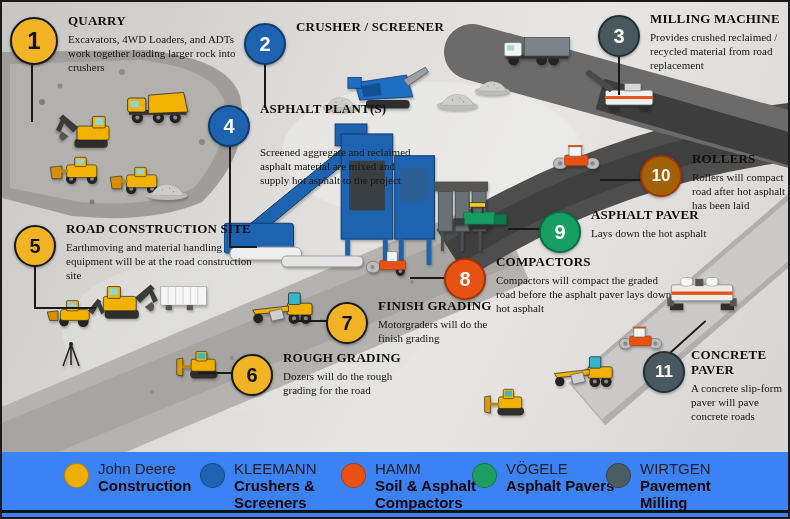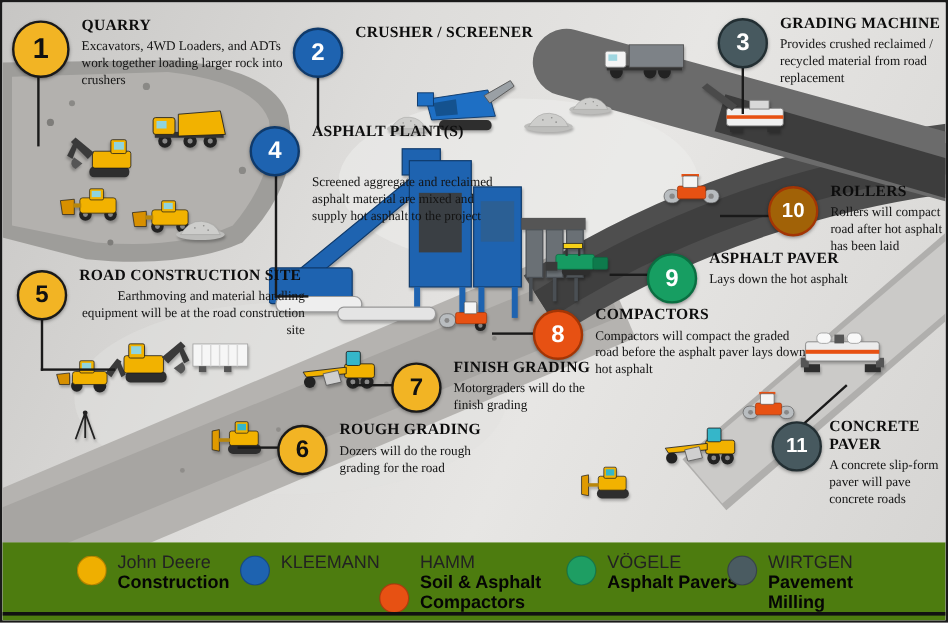--- a/index.html
+++ b/index.html
@@ -30,21 +30,21 @@
   .b-yellow{border-color:#1a1a1a;}
   .b-blue{border-color:#0f3a6b;}
   .b-slate{border-color:#232f33;}
   .b-orange{border-color:#a33505;}
   .b-green{border-color:#0a6e41;}
   .ctext{padding-top:0;font-family:Liberation Serif, serif;}
   .ctitle{font-size:13px;font-weight:bold;color:#0d0d0d;line-height:1.15;margin-bottom:3px;letter-spacing:.2px;}
   .cdesc{font-size:11px;color:#141414;line-height:1.28;}
   .cline{position:absolute;background:#1a1a1a;z-index:5;}
   
-  #legend{position:absolute;left:0;top:450px;width:786px;height:65px;background:#4d7c0f;z-index:7;}
+  #legend{position:absolute;left:0;top:450px;width:786px;height:65px;background:#3b82f6;z-index:7;}
   .legend-item{position:absolute;top:8px;display:flex;gap:9px;align-items:flex-start;}
   .legend-dot{flex:0 0 auto;width:23px;height:23px;border-radius:50%;margin-top:3px;border:1px solid rgba(0,0,0,.25);}
   .legend-brand{font-size:15px;color:#222;line-height:1.2;}
   .legend-cat{font-size:15px;font-weight:bold;color:#050505;line-height:1.1;max-width:120px;}
   #legend-rule{position:absolute;left:0;top:508px;width:786px;height:3px;background:#111;z-index:8;}
 </style>
 </head>
 <body>
 
 <div id="frame">
@@ -364,42 +364,42 @@
     <div class="ctext">
       <div class="ctitle">CRUSHER / SCREENER</div>
     </div>
   </div>
 
   <div class="callout" style="left:596px;top:10px;width:190px;">
     <div class="badge b-slate" style="background-color: rgb(71, 89, 95);">
         <span>3</span>
       </div>
     <div class="ctext">
-      <div class="ctitle">GRADING MACHINE</div>
+      <div class="ctitle">MILLING MACHINE</div>
       <div class="cdesc" style="max-width:140px;">Provides crushed reclaimed / recycled material from road replacement</div>
     </div>
   </div>
 
   <div class="callout" style="left:206px;top:100px;width:210px;">
     <div class="badge b-blue" style="background-color: rgb(30, 99, 176);">
         <span>4</span>
       </div>
     <div class="ctext">
       <div class="ctitle">ASPHALT PLANT(S)</div>
       <div class="cdesc" style="max-width:152px;margin-top:28px;">Screened aggregate and reclaimed asphalt material are mixed and supply hot asphalt to the project</div>
     </div>
   </div>
 
   <div class="callout" style="left:12px;top:220px;width:250px;">
     <div class="badge dark-num b-yellow" style="background-color: rgb(242, 180, 36);">
         <span>5</span>
       </div>
     <div class="ctext">
       <div class="ctitle">ROAD CONSTRUCTION SITE</div>
-      <div class="cdesc" style="max-width:188px;text-align:right;">Earthmoving and material handling equipment will be at the road construction site</div>
+      <div class="cdesc" style="max-width:188px;">Earthmoving and material handling equipment will be at the road construction site</div>
     </div>
   </div>
 
   <div class="callout" style="left:229px;top:349px;width:200px;">
     <div class="badge dark-num b-yellow" style="background-color: rgb(242, 180, 36);">
         <span>6</span>
       </div>
     <div class="ctext">
       <div class="ctitle">ROUGH GRADING</div>
       <div class="cdesc" style="max-width:140px;">Dozers will do the rough grading for the road</div>
@@ -461,23 +461,24 @@
       <span class="legend-dot" style="background-color: rgb(239, 175, 0);"></span>
       <span>
         <div class="legend-brand">John Deere</div>
         <div class="legend-cat">Construction</div>
       </span>
     </div>
     <div class="legend-item" style="left:198px;">
       <span class="legend-dot" style="background-color: rgb(30, 99, 176);"></span>
       <span>
         <div class="legend-brand">KLEEMANN</div>
+        <div class="legend-cat">Crushers &amp; Screeners</div>
       </span>
     </div>
-    <div class="legend-item" style="left:314px;align-items:flex-end;">
+    <div class="legend-item" style="left:339px;">
       <span class="legend-dot" style="background-color: rgb(231, 81, 19);"></span>
       <span>
         <div class="legend-brand">HAMM</div>
         <div class="legend-cat">Soil &amp; Asphalt Compactors</div>
       </span>
     </div>
     <div class="legend-item" style="left:470px;">
       <span class="legend-dot" style="background-color: rgb(30, 158, 99);"></span>
       <span>
         <div class="legend-brand">VÖGELE</div>

